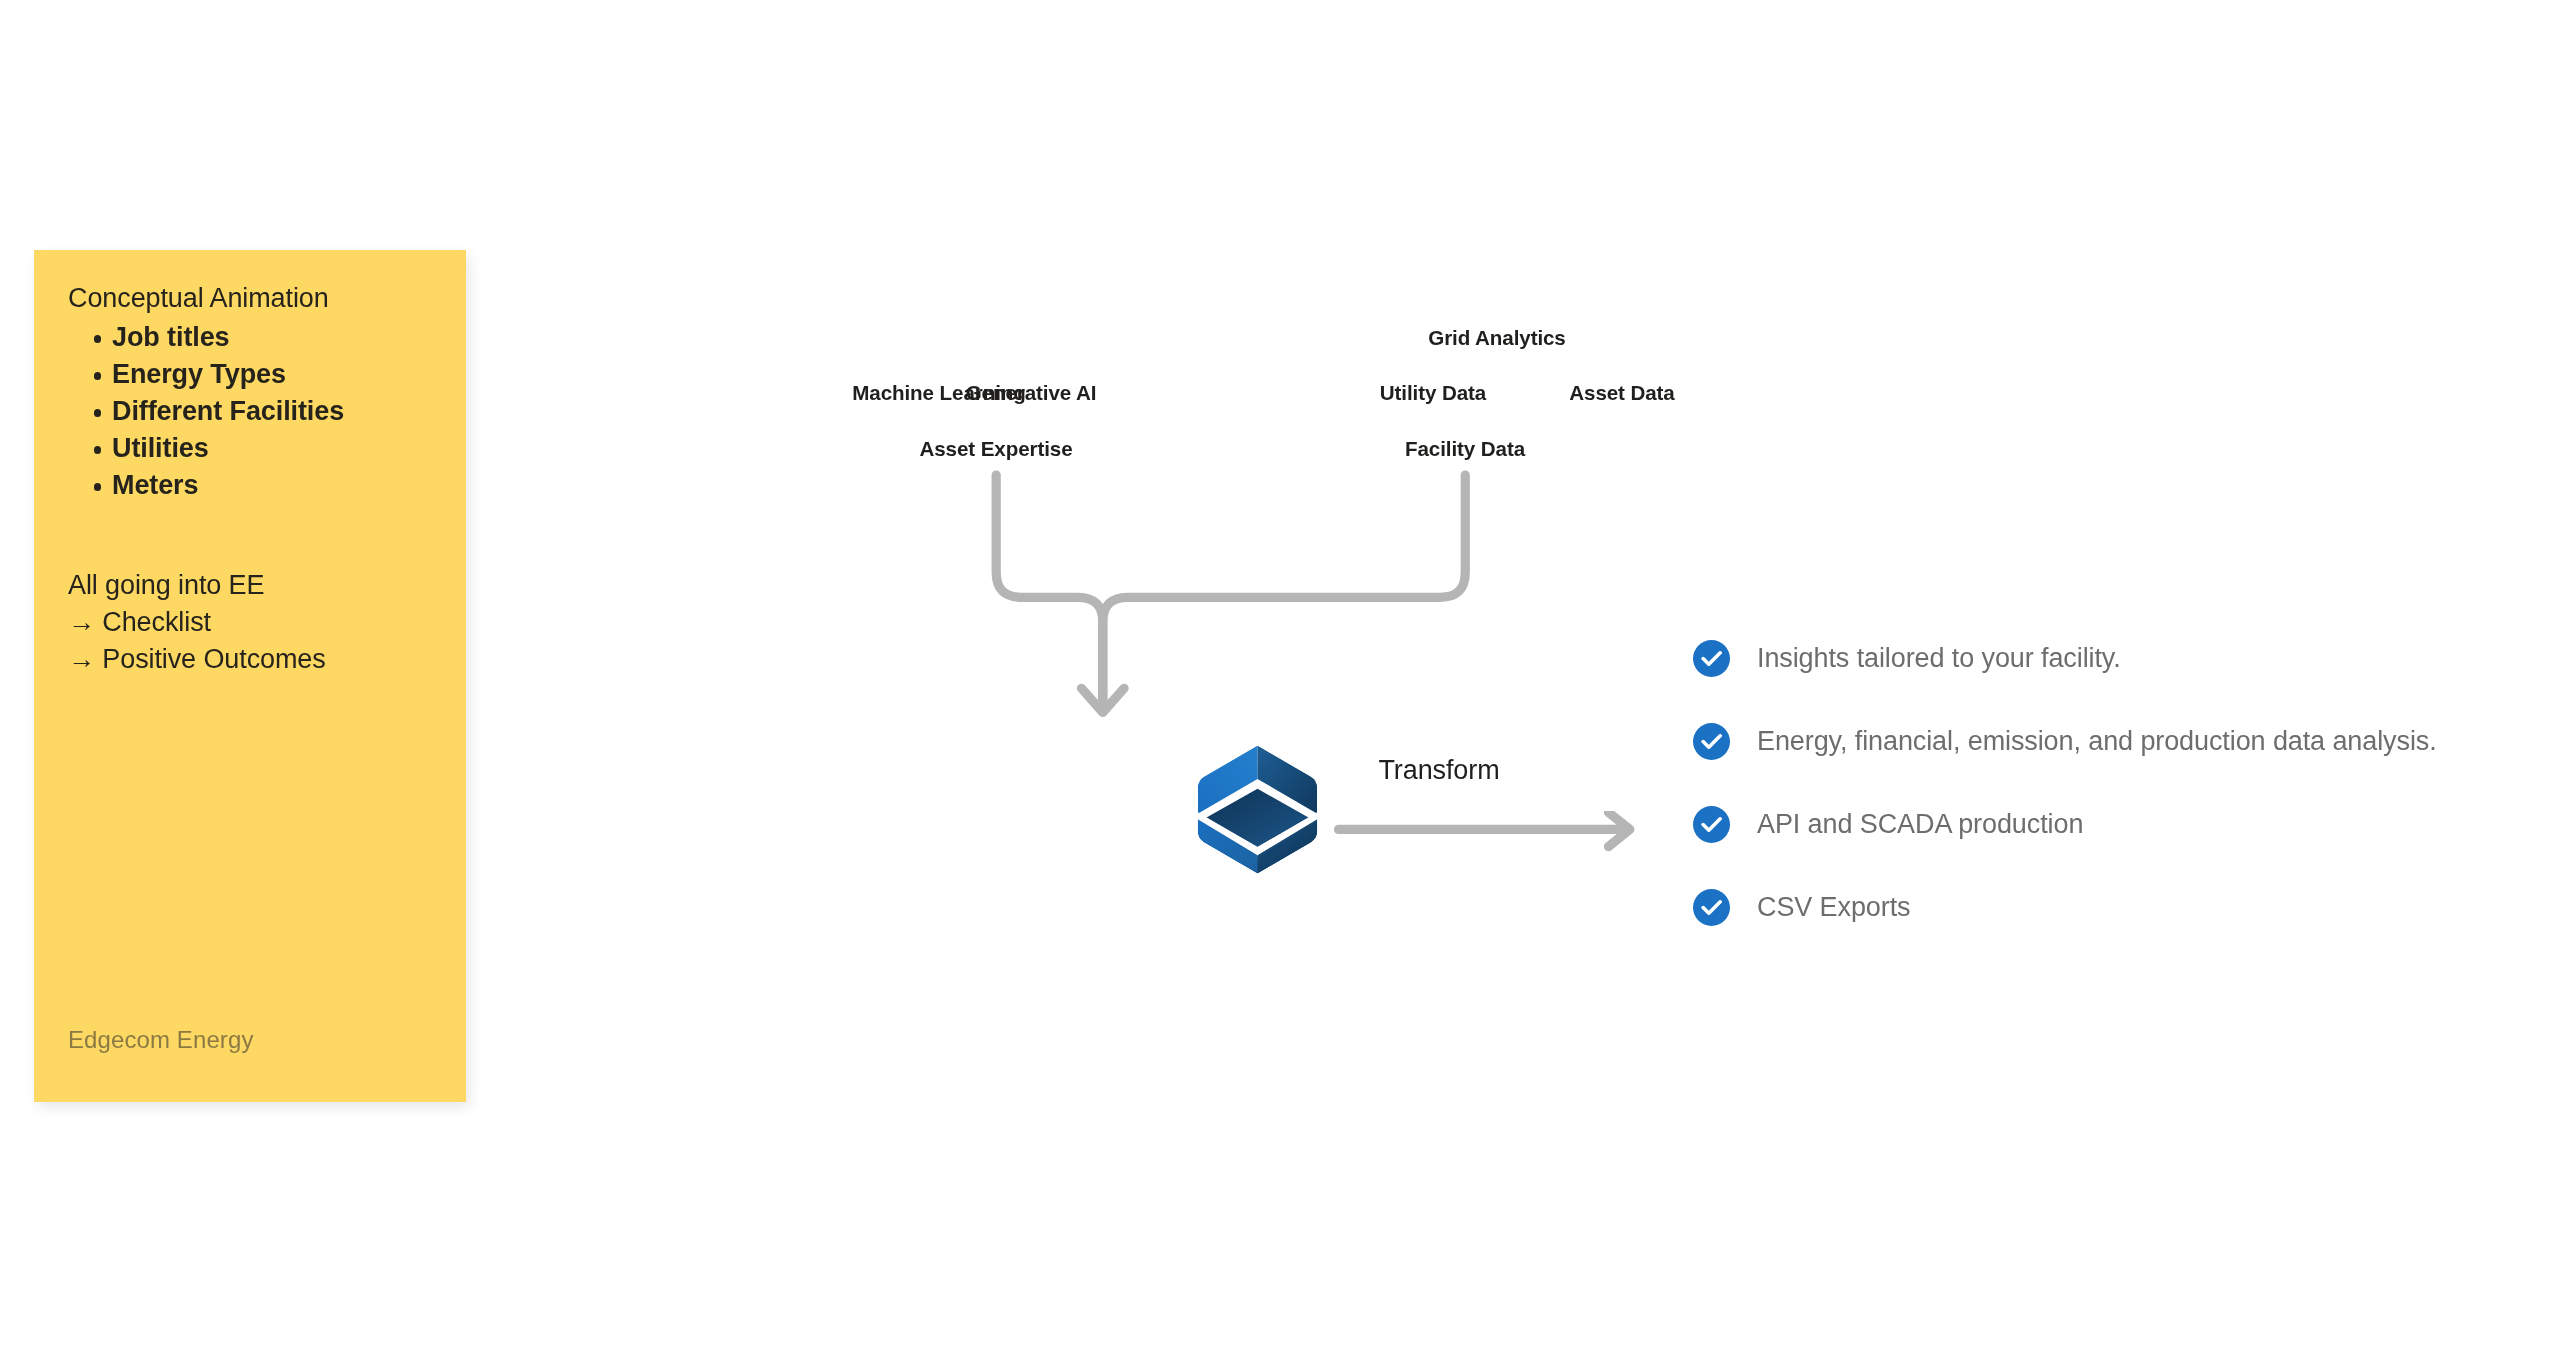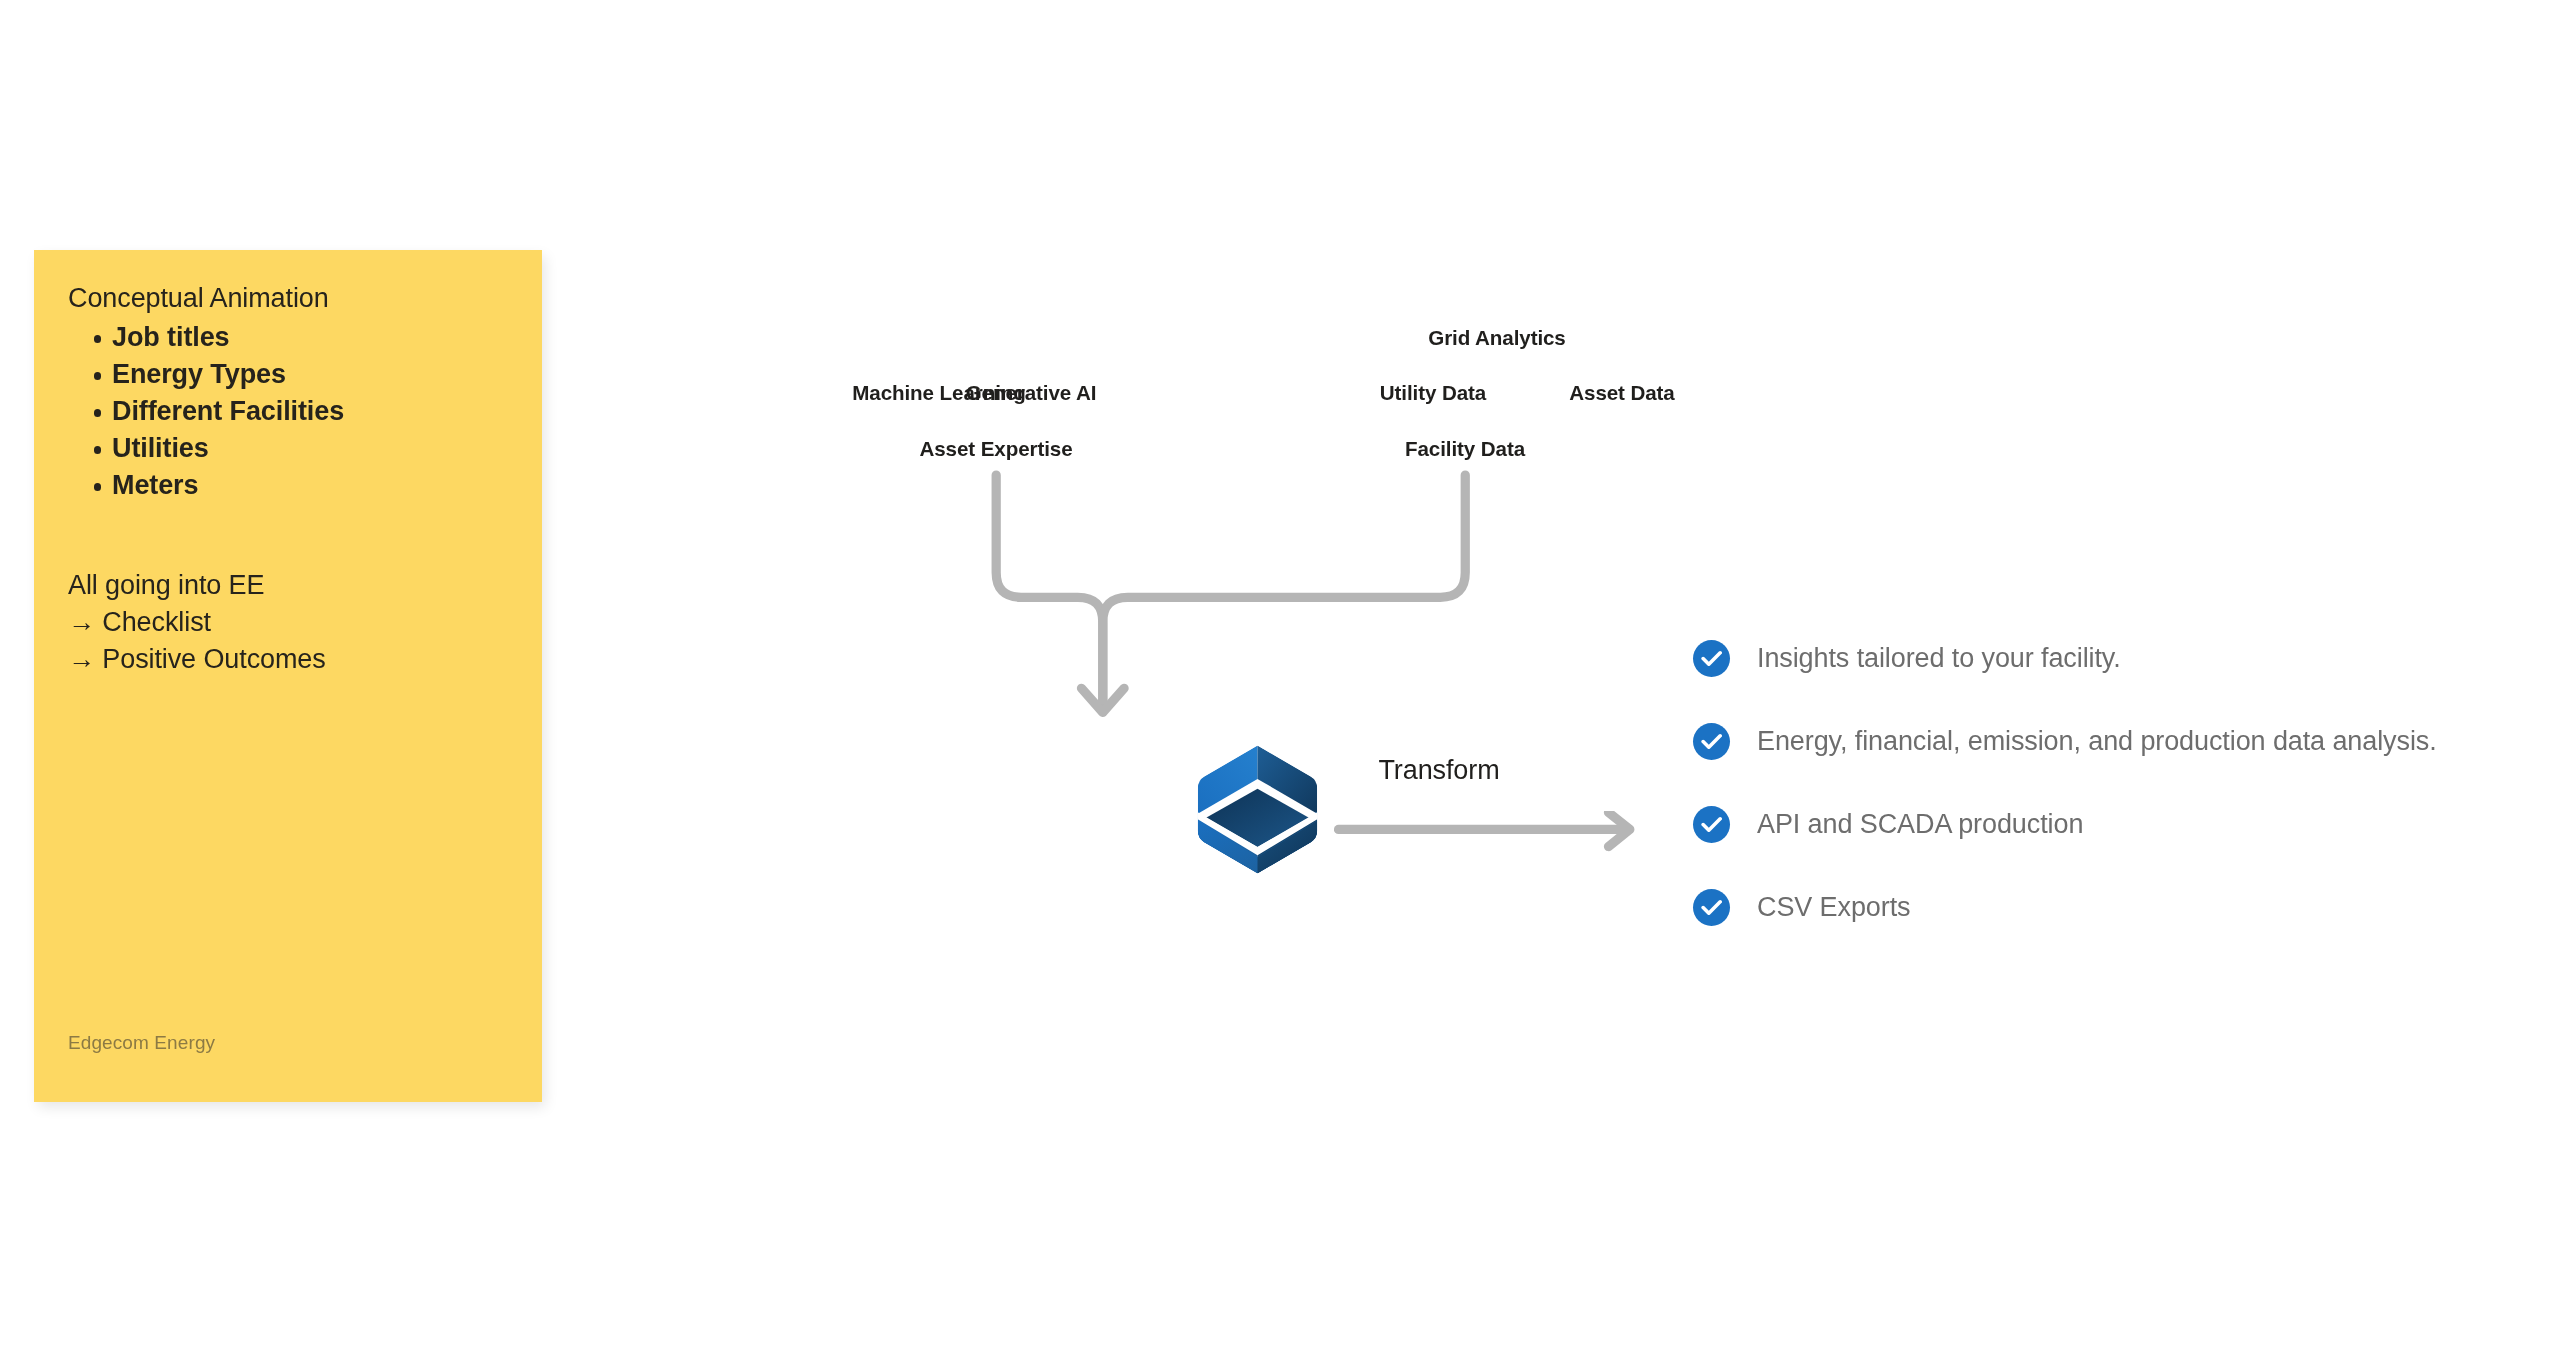--- a/index.html
+++ b/index.html
@@ -14,21 +14,21 @@
     overflow: hidden;
     font-family: "Liberation Sans", sans-serif;
     -webkit-font-smoothing: antialiased;
   }
 
   
   .sticky-card {
     position: absolute;
     left: 34px;
     top: 250px;
-    width: 508px;
+    width: 432px;
     height: 852px;
     background: #FDD862;
     box-shadow: 4.3px 5.7px 12.8px rgba(0,0,0,0.10);
     box-sizing: border-box;
     padding: 31px 41px 0 34px;
   }
   .sticky-title {
     font-size: 27px;
     line-height: 1.32;
     color: #26231C;
@@ -75,21 +75,21 @@
     font-size: 27px;
     line-height: 1.37;
     color: #26231C;
     letter-spacing: -0.1px;
     white-space: pre;
   }
   .sticky-footer {
     position: absolute;
     left: 34px;
     bottom: 48px;
-    font-size: 19px;
+    font-size: 24px;
     color: #8C7A44;
     letter-spacing: 0.1px;
   }
 
   
   .diagram {
     position: absolute;
     left: 754px;
     top: 313px;
     width: 925px;

